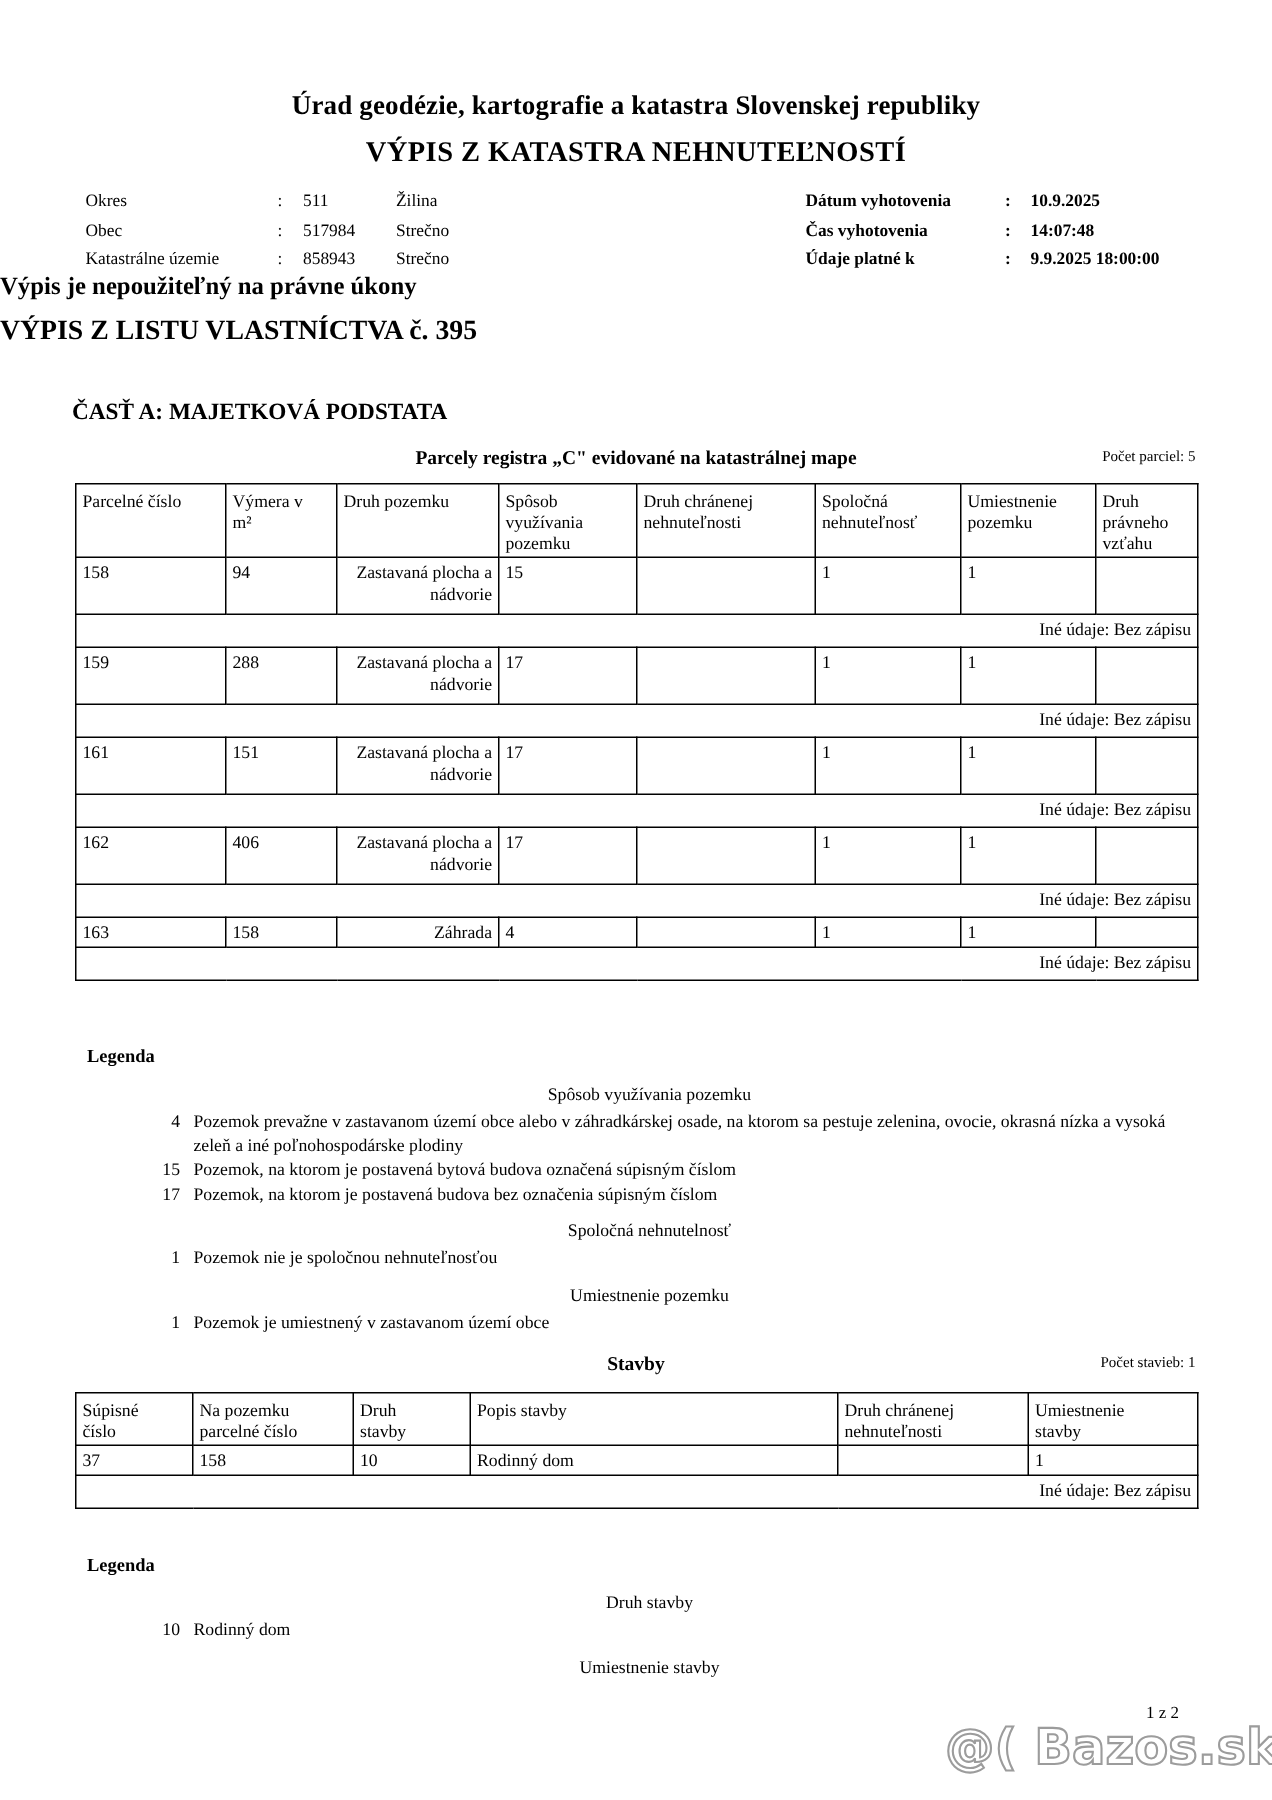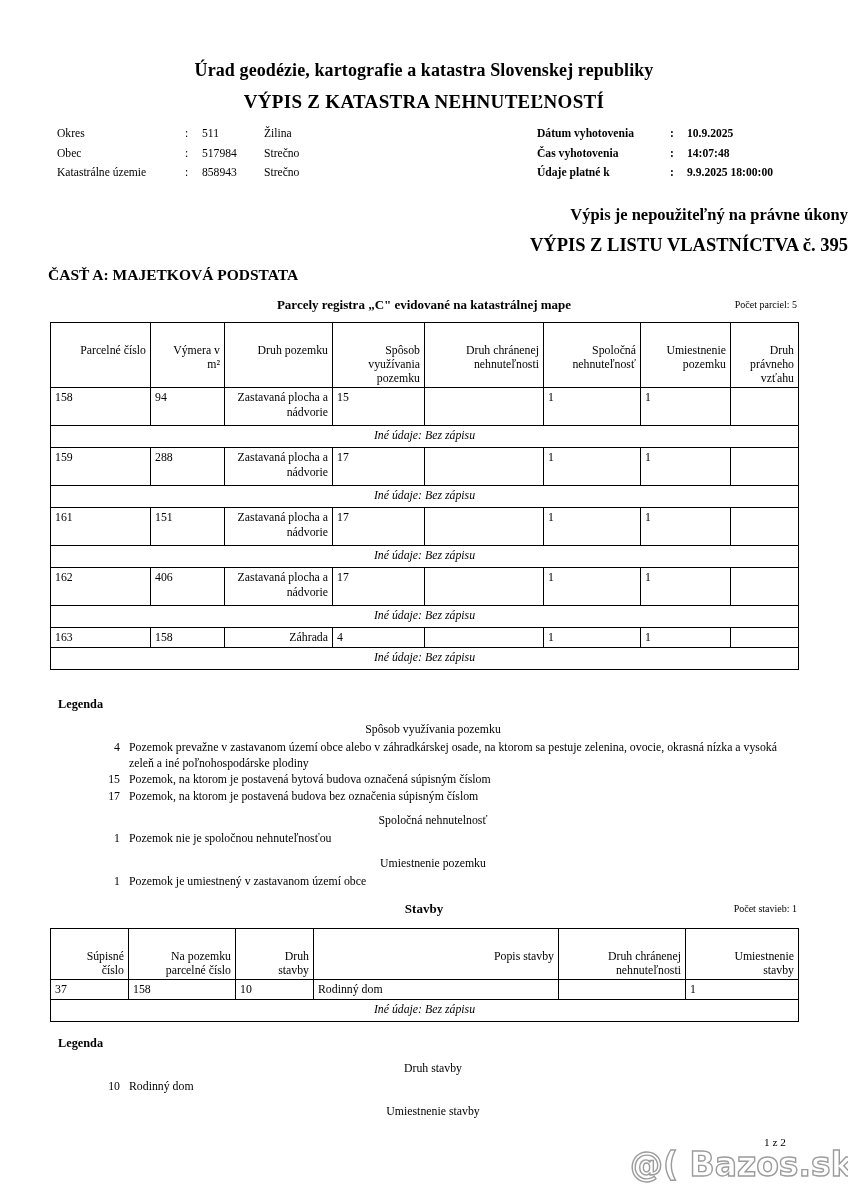--- a/index.html
+++ b/index.html
@@ -53,23 +53,23 @@
   .meta table { border-collapse: collapse; }
   .meta td { padding: 0; vertical-align: top; white-space: nowrap; }
   .meta .lbl-l { width: 128px; }
   .meta .lbl-r { width: 133px; }
   .meta .colon { width: 17px; }
   .meta .v1-l { width: 62px; }
   .meta .v1-r { width: auto; }
 
   .sub-head {
     position: absolute;
-    left: 0; top: 205px;
+    left: 0; top: 181px;
     width: 848px;
-    text-align: right;
+    text-align: left;
   }
   .warn-line {
     font-size: 16.5px;
     font-weight: bold;
   }
   .lv-line {
     font-size: 18.5px;
     font-weight: bold;
     margin-top: 10px;
   }
@@ -109,44 +109,43 @@
     table-layout: fixed;
     font-size: 11.8px;
   }
   table.grid td, table.grid th {
     border: 1px solid #000000;
     padding: 2px 4px;
     vertical-align: top;
     font-weight: normal;
   }
   table.grid th {
-    text-align: right;
+    text-align: left;
     vertical-align: top;
     line-height: 14px;
-    padding-top: 20px;
+    padding-top: 4px;
   }
   td.num {
     text-align: left;
     font-weight: bold;
     vertical-align: top;
   }
   td.txt-r {
     text-align: right;
     font-weight: bold;
   }
   td.txt-l {
     text-align: left;
     font-weight: bold;
   }
   td.note {
-    text-align: center;
+    text-align: right;
     font-weight: normal;
     padding-left: 6px;
     height: 17px;
-    font-style: italic;
   }
 
   
   .legend {
     position: absolute;
     font-size: 11.8px;
   }
   .legend-title {
     font-weight: bold;
     font-size: 12.3px;

